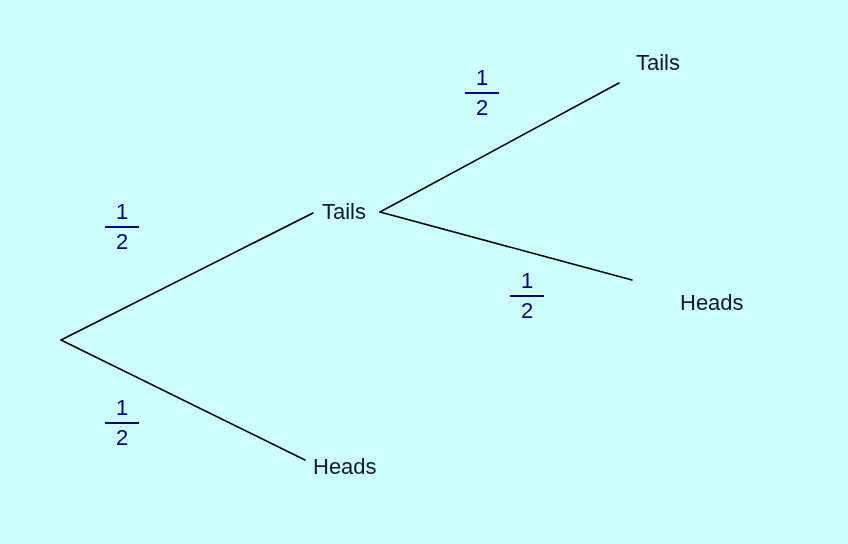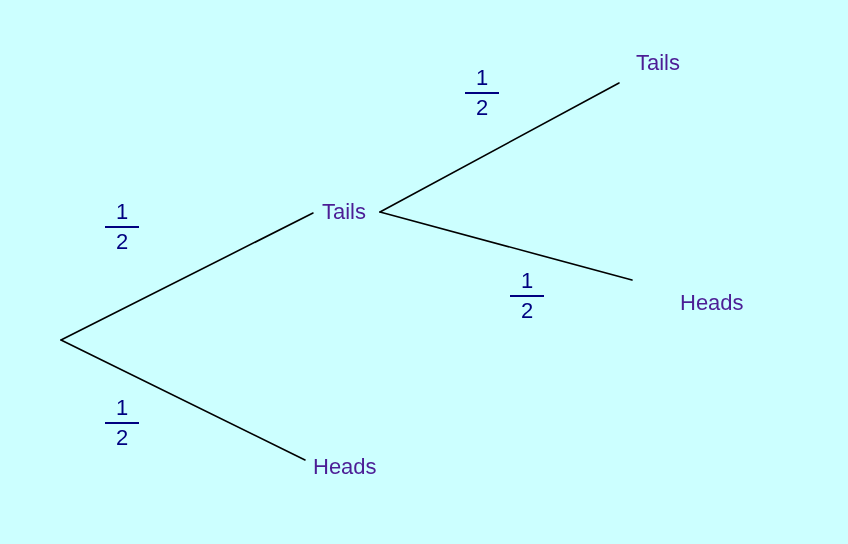--- a/index.html
+++ b/index.html
@@ -21,21 +21,21 @@
   }
   #tree-svg {
     position: absolute;
     left: 0;
     top: 0;
     width: 848px;
     height: 544px;
   }
   .node-label {
     position: absolute;
-    color: #4c1d95;
+    color: #0f172a;
     font-family: "Liberation Sans", sans-serif;
     font-size: 22px;
     line-height: 22px;
     white-space: nowrap;
   }
   .frac {
     position: absolute;
     color: #000080;
     font-family: "Liberation Sans", sans-serif;
     font-size: 22px;

